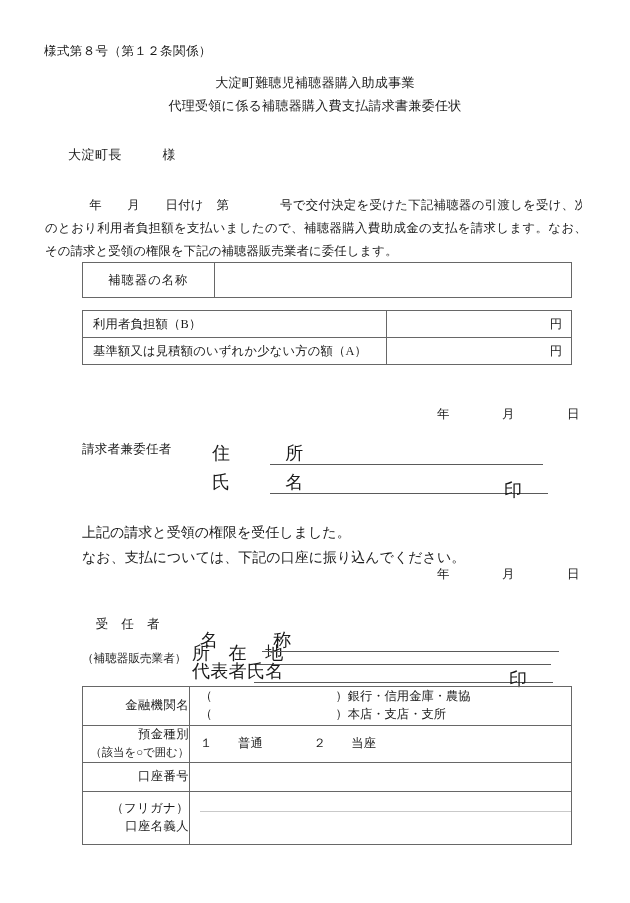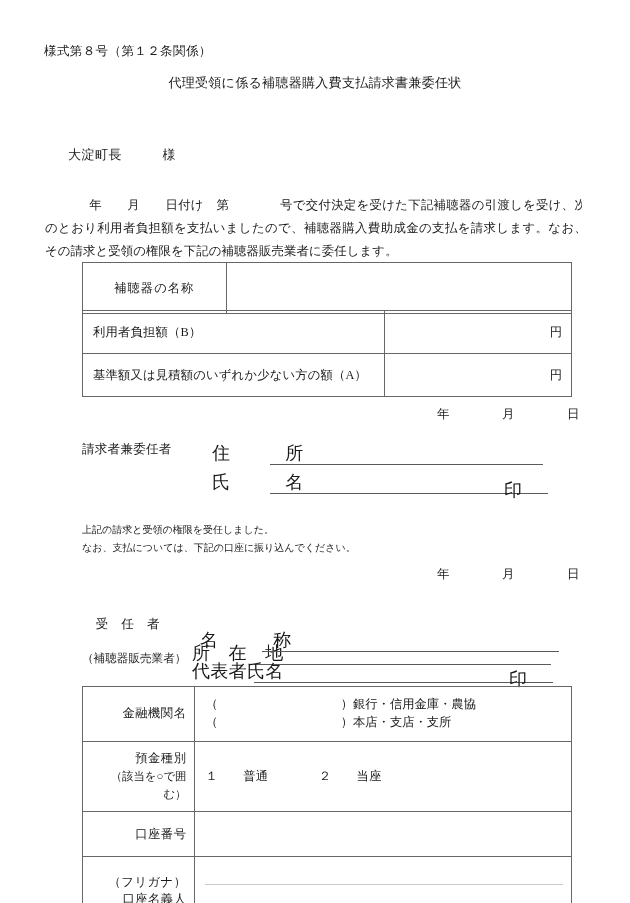--- a/index.html
+++ b/index.html
@@ -57,21 +57,21 @@
   #intro .indent { display: inline-block; width: 44px; }
 
   
   table {
     position: absolute;
     border-collapse: collapse;
     font-size: 12.3px;
   }
   table td {
     border: 1px solid #676767;
-    padding: 8px;
+    padding: 0;
     vertical-align: middle;
   }
   .cell-pad { padding: 0 8px; }
 
   
   #device-table { left: 82px; top: 262px; width: 490px; }
   #device-table td.label {
     width: 135px;
     height: 34px;
     text-align: center;
@@ -176,21 +176,21 @@
   #claimant-address .rule { width: 273px; }
 
   #claimant-name { left: 212px; top: 470px; }
   #claimant-name .fname { width: 58px; }
   #claimant-name .rule { width: 232px; }
   #claimant-name .seal { width: 44px; }
 
   
   #consent {
     left: 82px; top: 521px;
-    font-size: 10px;
+    font-size: 14px;
     line-height: 1.75;
   }
   #consent .cline { display: block; white-space: pre; }
 
   
   #delegate-location { left: 192px; top: 597px; margin-top: 44px; }
   #delegate-location .fname { width: 62px; }
   #delegate-location .rule { width: 297px; }
 
   #delegate-name { left: 192px; top: 628px; margin-left: 8px; }
@@ -203,20 +203,21 @@
   #delegate-rep .seal { width: 44px; }
 </style>
 </head>
 <body>
 
 <div id="page">
 
   <div class="abs t" id="form-number">様式第８号（第１２条関係）</div>
 
   <div class="abs" id="title-block">
+    <span class="title-line">大淀町難聴児補聴器購入助成事業</span>
     <span class="title-line">代理受領に係る補聴器購入費支払請求書兼委任状</span>
   </div>
 
   <div class="abs t" id="addressee">大淀町長　　　様</div>
 
   <div class="abs" id="intro"><span class="indent"></span><span>年　　月　　日付け　第　　　　号で交付決定を受けた下記補聴器の引渡しを受け、次のとおり利用者負担額を支払いましたので、補聴器購入費助成金の支払を請求します。なお、その請求と受領の権限を下記の補聴器販売業者に委任します。</span></div>
 
   <table id="device-table">
     <tbody>
         <tr>

